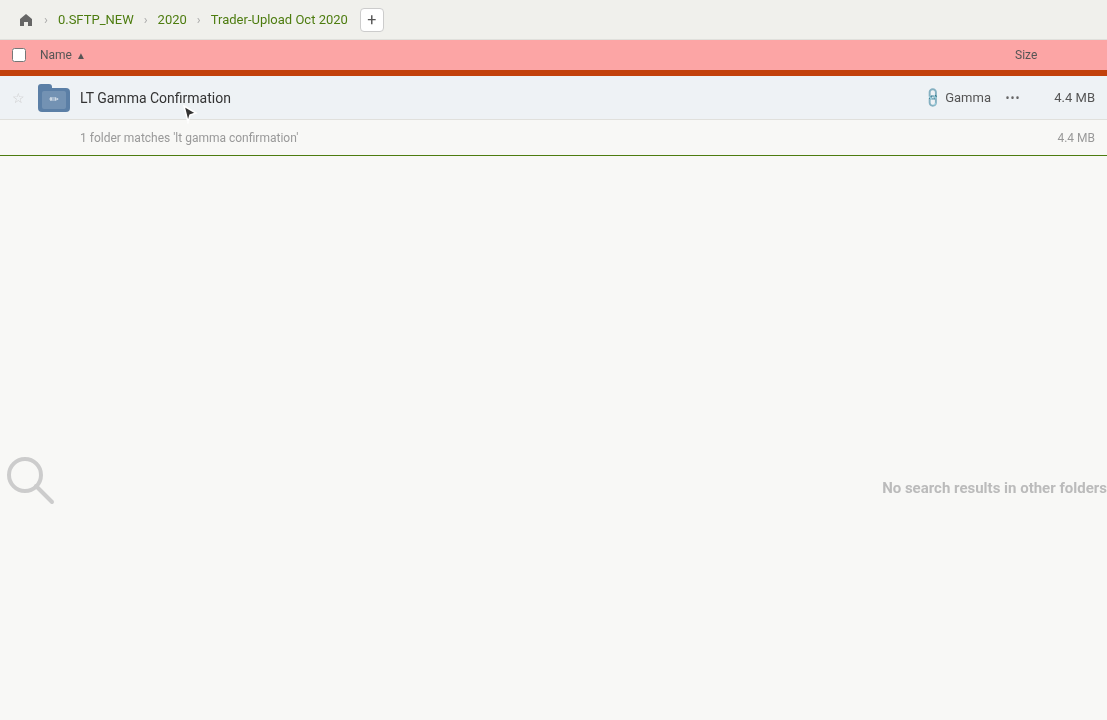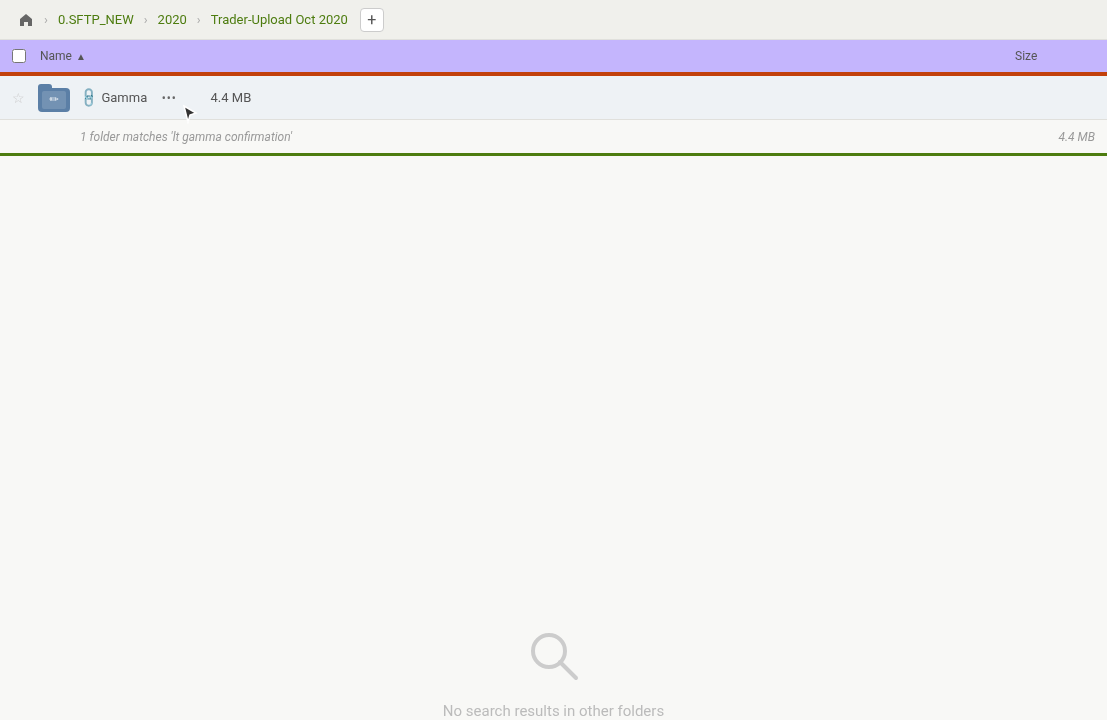--- a/index.html
+++ b/index.html
@@ -61,22 +61,22 @@
       color: #555;
       font-size: 16px;
     }
 
     
     .column-header {
       display: flex;
       align-items: center;
       padding: 0 12px;
       height: 36px;
-      background: #c4b5fd;
-      border-bottom: 4px solid #c2410c;
+      background: #fca5a5;
+      border-bottom: 6px solid #c2410c;
     }
     .col-checkbox {
       width: 28px;
       display: flex;
       align-items: center;
     }
     .col-name {
       flex: 1;
       font-size: 12px;
       color: #555;
@@ -189,44 +189,44 @@
       font-size: 13px;
       color: #555;
     }
 
     
     .summary-row {
       display: flex;
       align-items: center;
       padding: 0 12px;
       height: 36px;
-      border-bottom: 3px solid #4d7c0f;
-      font-style: italic;
+      border-bottom: 1px solid #4d7c0f;
     }
     .summary-text {
       flex: 1;
       font-size: 12px;
       color: #999;
       padding-left: 68px;
     }
     .summary-size {
       width: 60px;
       text-align: right;
       font-size: 12px;
       color: #999;
     }
 
     
     .empty-state {
       display: flex;
-      flex-direction: column;
-      align-items: center;
-      justify-content: flex-end;
+      flex-direction: row;
+      align-items: center;
+      justify-content: space-between;
       flex: 1;
       padding-top: 100px;
+      font-weight: bold;
     }
     .empty-search-icon {
       width: 60px;
       height: 60px;
       margin-bottom: 16px;
       color: #ccc;
     }
     .empty-text {
       font-size: 15px;
       color: #bbb;
@@ -274,20 +274,21 @@
     <div class="row-icon">
       <div class="folder-icon-wrap">
         <div class="folder-tab"></div>
         <div class="folder-back">
           <div class="folder-overlay">
             <span style="color:white;font-size:11px;">✏</span>
           </div>
         </div>
       </div>
     </div>
+    <div class="row-name">LT Gamma Confirmation</div>
     <div class="row-shared">
       <span class="link-icon">🔗</span>
       <span>Gamma</span>
     </div>
     <div class="row-more">
       <span style="font-size:12px;letter-spacing:1px;">•••</span>
     </div>
     <div class="row-size">4.4 MB</div>
   </div>
 

